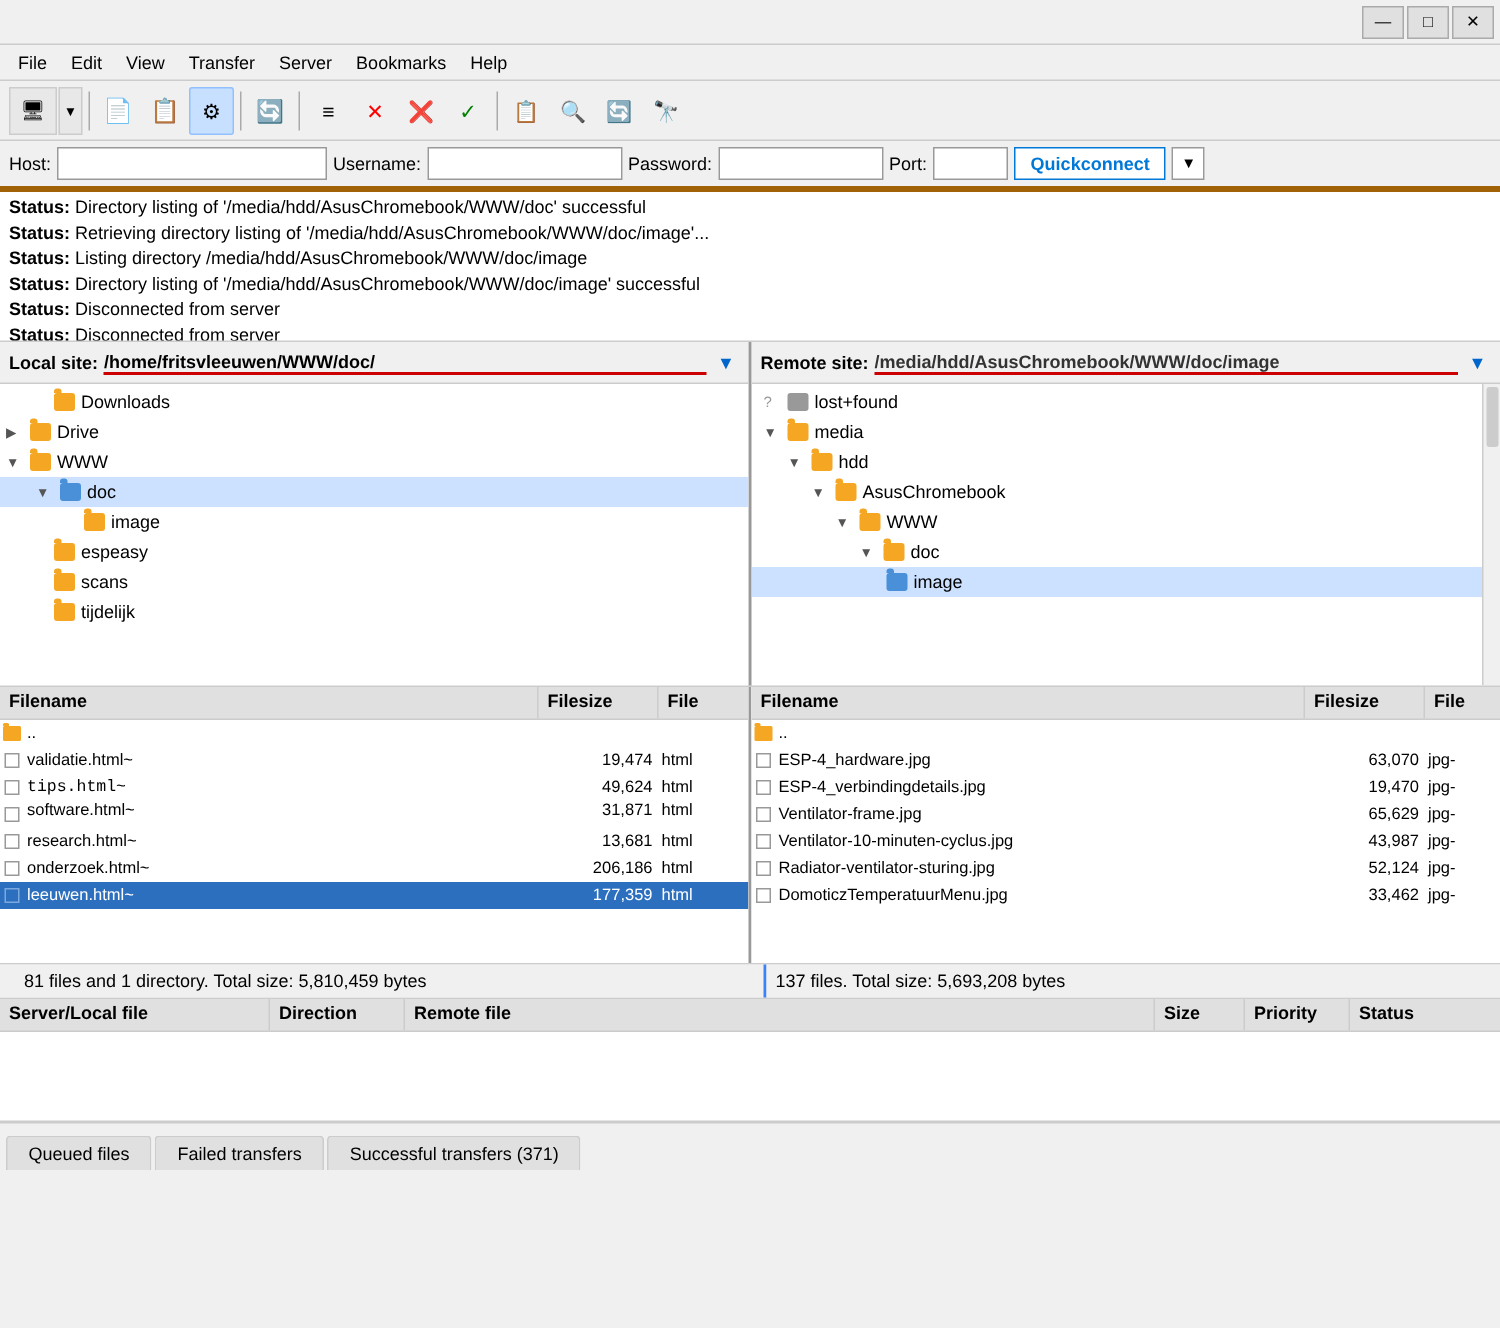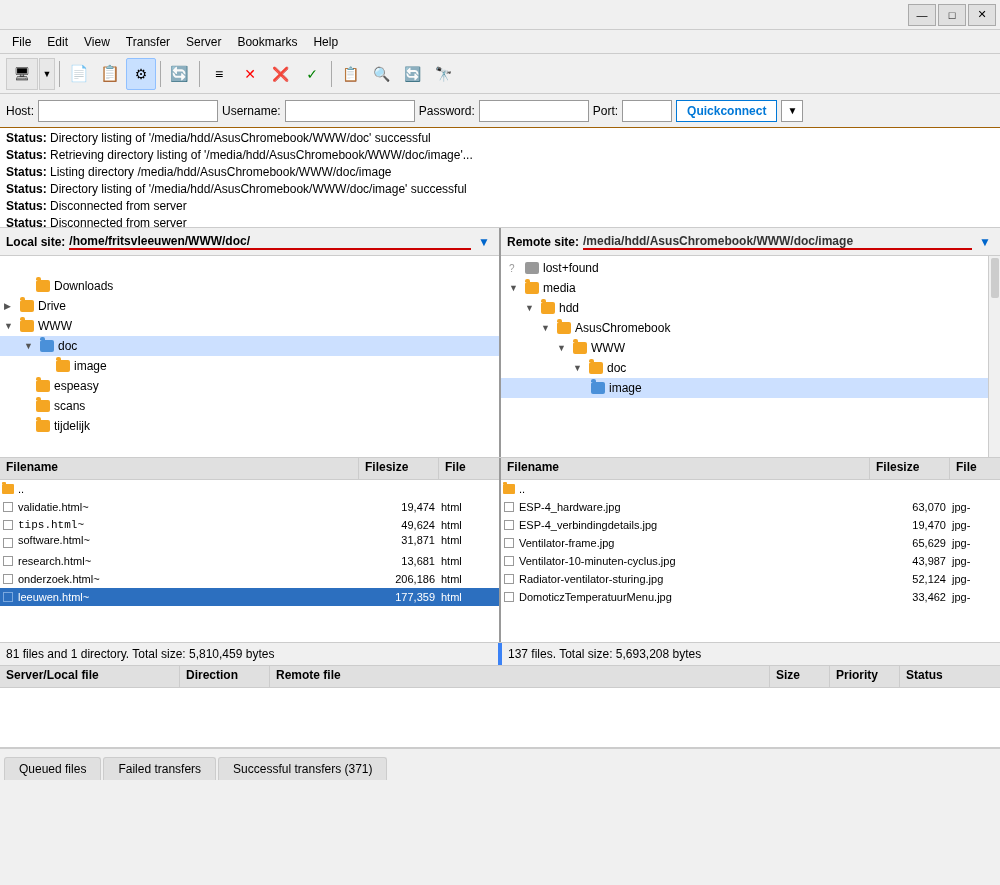--- a/index.html
+++ b/index.html
@@ -67,21 +67,21 @@
     <span style="font-size:14px;">🔍</span>
   </button>
   <button style="width:30px; height:32px; border:1px solid transparent; background:transparent; cursor:pointer;">
     <span style="font-size:14px;">🔄</span>
   </button>
   <button style="width:30px; height:32px; border:1px solid transparent; background:transparent; cursor:pointer;">
     <span style="font-size:14px;">🔭</span>
   </button>
 </div>
 
-<div style="background:#f0f0f0; height:34px; display:flex; align-items:center; padding:0 6px; border-bottom:1px solid #a16207; gap:4px;">
+<div style="background:#f0f0f0; height:34px; display:flex; align-items:center; padding:0 6px; border-bottom:4px solid #a16207; gap:4px;">
   <span style="font-size:12px;">Host:</span>
   <input type="text" style="height: 22px; border: 1px solid rgb(153, 153, 153); background: white; width: 180px; padding: 0px 4px; font-size: 12px;">
   <span style="font-size:12px;">Username:</span>
   <input type="text" style="height: 22px; border: 1px solid rgb(153, 153, 153); background: white; width: 130px; padding: 0px 4px; font-size: 12px;">
   <span style="font-size:12px;">Password:</span>
   <input type="password" style="height: 22px; border: 1px solid rgb(153, 153, 153); background: white; width: 110px; padding: 0px 4px; font-size: 12px;">
   <span style="font-size:12px;">Port:</span>
   <input type="text" style="height: 22px; border: 1px solid rgb(153, 153, 153); background: white; width: 50px; padding: 0px 4px; font-size: 12px;">
   <button style="height:22px; padding:0 10px; background:white; border:1px solid #0078d7; color:#0078d7; font-size:12px; cursor:pointer; font-weight:bold;">Quickconnect</button>
   <button style="width:22px; height:22px; border:1px solid #999; background:white; cursor:pointer; font-size:10px;">▼</button>
@@ -97,21 +97,21 @@
 </div>
 
 <div style="display:flex; height:230px; border-bottom:1px solid #ccc;">
 
   <div style="flex:1; display:flex; flex-direction:column; border-right:2px solid #999; overflow:hidden;">
     <div style="background:#f0f0f0; height:28px; display:flex; align-items:center; padding:0 6px; border-bottom:1px solid #ccc; gap:4px;">
       <span style="font-size:12px; font-weight:bold;">Local site:</span>
       <span style="flex:1; font-size:12px; font-weight:bold; color:#000000; border-bottom:2px solid #cc0000;">/home/fritsvleeuwen/WWW/doc/</span>
       <button style="width:18px; height:20px; border:none; background:transparent; cursor:pointer; color:#0066cc; font-size:12px;">▼</button>
     </div>
-    <div style="flex:1; overflow-y:auto; background:white; padding:20px 0;">
+    <div style="flex:1; overflow-y:auto; background:white; padding:2px 0;">
 
       <div style="display:flex; align-items:center; padding:1px 0; cursor:pointer; height:20px; padding-left:20px;">
         <span style="width:16px; display:inline-block;"></span>
         <span style="width:14px; height:12px; background:#f5a623; border-radius:2px; position:relative; margin-right:4px; flex-shrink:0;">
           <span style="position:absolute; top:-3px; left:0; width:5px; height:3px; background:#f5a623; border-radius:2px 2px 0 0; display:block;"></span>
         </span>
         <span style="font-size:12px;">Downloads</span>
       </div>
 
       <div style="display:flex; align-items:center; padding:1px 0; cursor:pointer; height:20px; padding-left:4px;">
@@ -377,21 +377,21 @@
         </span>
         <span style="flex:1; font-size:11px; padding:0 2px;">DomoticzTemperatuurMenu.jpg</span>
         <span style="width:80px; font-size:11px; text-align:right; padding-right:4px;">33,462</span>
         <span style="width:50px; font-size:11px; padding:0 2px;">jpg-</span>
       </div>
     </div>
   </div>
 </div>
 
 <div style="display:flex; border-bottom:1px solid #ccc;">
-  <div style="flex:1; background:#f0f0f0; height:22px; display:flex; align-items:center; padding:0 6px; border-right:4px solid #3b82f6;">
+  <div style="flex:1; background:#f0f0f0; height:22px; display:flex; align-items:center; padding:0 16px; border-right:2px solid #3b82f6;">
     <span style="font-size:12px;">81 files and 1 directory. Total size: 5,810,459 bytes</span>
   </div>
   <div style="flex:1; background:#f0f0f0; height:22px; display:flex; align-items:center; padding:0 6px;">
     <span style="font-size:12px;">137 files. Total size: 5,693,208 bytes</span>
   </div>
 </div>
 
 <div style="display:flex; background:#e0e0e0; border-bottom:1px solid #ccc; height:22px;">
   <div style="width:180px; padding:2px 6px; font-size:12px; font-weight:bold; border-right:1px solid #ccc;">Server/Local file</div>
   <div style="width:90px; padding:2px 6px; font-size:12px; font-weight:bold; border-right:1px solid #ccc;">Direction</div>

